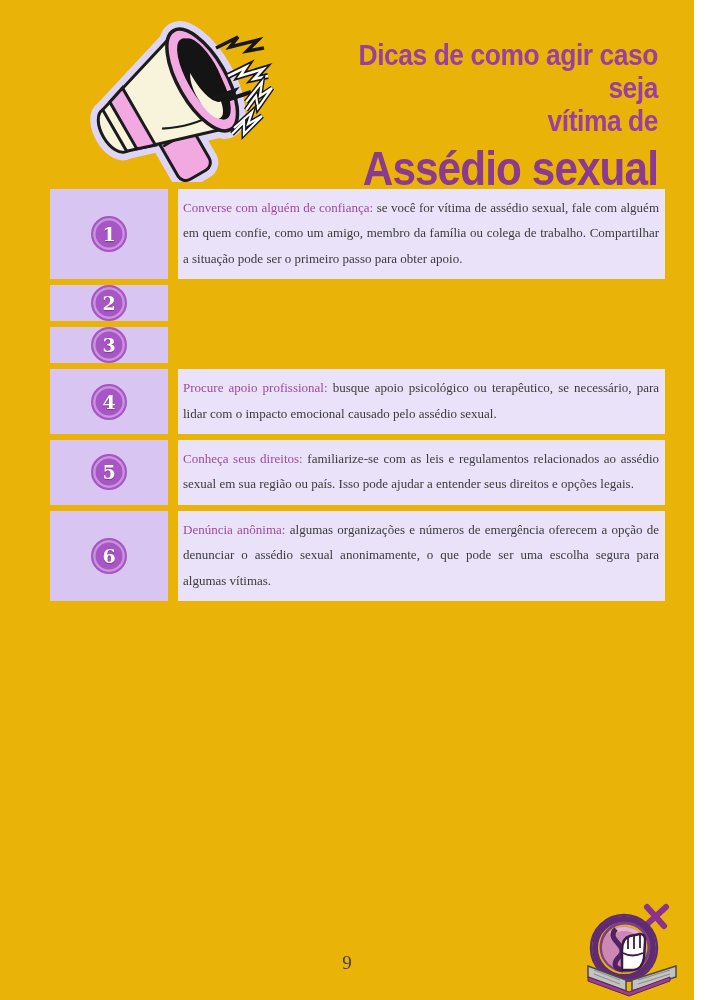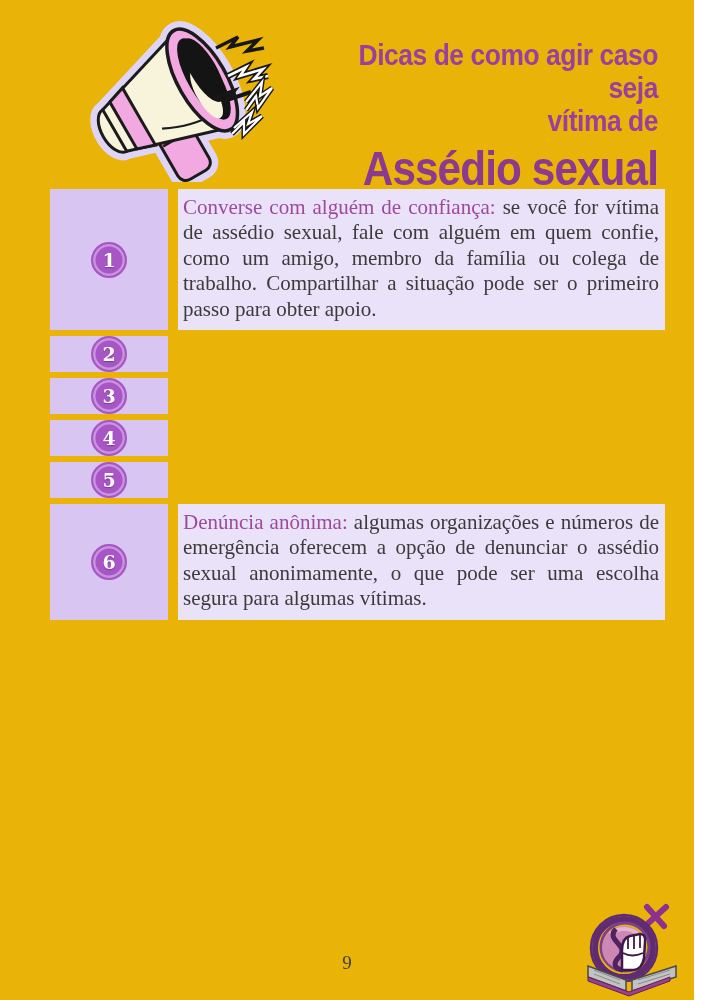--- a/index.html
+++ b/index.html
@@ -77,21 +77,21 @@
     justify-content: center;
     font-family: "DejaVu Serif", serif;
     font-weight: 700;
     font-size: 19px;
     text-shadow: 0 1px 1px #7d3a96;
   }
   .tip-text {
     flex: 1;
     background: #e9e2f8;
     padding: 6px 6px 8px 5px;
-    font-size: 21px;
+    font-size: 13px;
     line-height: 25.4px;
     color: #3b3b3b;
     text-align: justify;
   }
   .tip-lead { color: #9c4a9c; }
 
   
   .page-number {
     position: absolute;
     left: 0;
@@ -186,27 +186,35 @@
           </div>
       </div>
     </div>
 
     <div class="tip-row">
       <div class="tip-num">
         <div class="badge">
             <span>4</span>
           </div>
       </div>
+      <div class="tip-text">
+        <span class="tip-lead">Procure apoio profissional:</span>
+        <span>busque apoio psicológico ou terapêutico, se necessário, para lidar com o impacto emocional causado pelo assédio sexual.</span>
+      </div>
     </div>
 
     <div class="tip-row">
       <div class="tip-num">
         <div class="badge">
             <span>5</span>
           </div>
+      </div>
+      <div class="tip-text">
+        <span class="tip-lead">Conheça seus direitos:</span>
+        <span>familiarize-se com as leis e regulamentos relacionados ao assédio sexual em sua região ou país. Isso pode ajudar a entender seus direitos e opções legais.</span>
       </div>
     </div>
 
     <div class="tip-row">
       <div class="tip-num">
         <div class="badge">
             <span>6</span>
           </div>
       </div>
       <div class="tip-text">

